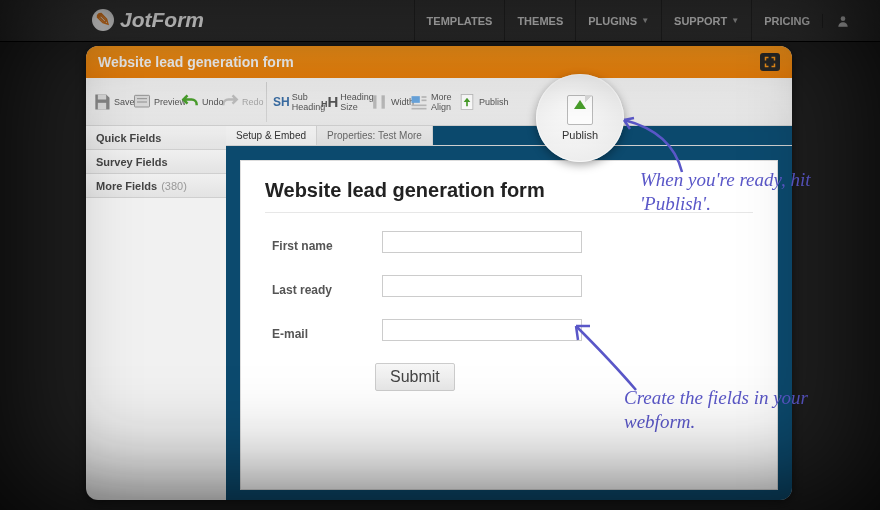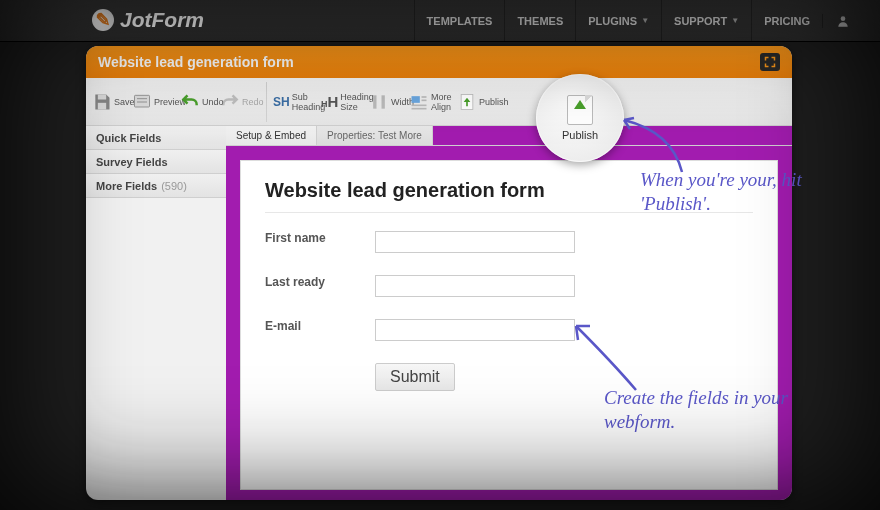--- a/index.html
+++ b/index.html
@@ -95,21 +95,21 @@
   .sidebar { width: 140px; text-align: center; }
   .side-item {
     height: 24px; font-size: 11px; font-weight: bold; color: #444;
     background: linear-gradient(#f0f0f0,#e3e3e3);
     border-bottom: 1px solid #cfcfcf;
     display:flex; align-items:center; padding: 0 10px;
     cursor:pointer;
   }
   .side-item .count { color:#999; font-weight: normal; margin-left:4px;}
 
-  .main { flex:1; position:relative; background:#a21caf; }
+  .main { flex:1; position:relative; background:#0c4a6e; }
   .tabs {
     height: 20px; display:flex; font-size:10px; color:#666;
     border-bottom: 1px solid #cfcfcf;
   }
   .tab {
     padding: 0 10px; display:flex; align-items:center;
     background: linear-gradient(#e8e8e8,#dcdcdc);
     border-right:1px solid #cfcfcf; cursor:pointer;
   }
   .tab.active { background: linear-gradient(#f2f2f2,#e8e8e8); color:#333;}
@@ -120,21 +120,21 @@
     border: 1px solid #ddd;
     min-height: 330px;
     padding: 18px 24px;
     position: relative;
   }
   .form-title {
     font-size: 20px; font-weight: bold; color:#222;
     padding-bottom: 10px; margin-bottom: 18px;
     border-bottom: 1px solid #e7e7e7;
   }
-  .frow { display:flex; align-items:flex-start; margin-bottom: 22px;}
+  .frow { display:flex; align-items:flex-end; margin-bottom: 22px; margin-left: 7px;}
   .flabel { width: 110px; font-size: 12px; font-weight:bold; color:#555;}
   .finput {
     width: 200px; height: 22px; border:1px solid #ccc; background:#fff;
   }
   .submit {
     margin-left: 110px; padding: 4px 14px; font-size:16px;
     background: linear-gradient(#f7f7f7,#e7e7e7);
     border:1px solid #ccc; border-radius:2px; color:#444; cursor:pointer;
   }
 
@@ -160,21 +160,21 @@
     border-bottom:9px solid #4aa02c; margin-top:4px;
   }
   .lens-label { font-size:11px; color:#333; margin-top:4px;}
 
   .hand {
     position:absolute; font-family: "Comic Sans MS", "Segoe Script", cursive;
     color:#5a57c8; font-size:19px; line-height:1.25; z-index:45;
     font-style: italic;
   }
   .hand1 { left: 640px; top: 168px; width: 200px;}
-  .hand2 { left: 604px; top: 386px; width: 210px;}
+  .hand2 { left: 624px; top: 386px; width: 210px;}
 
   .arrow-svg { position:absolute; z-index:44; }
 </style>
 </head>
 <body>
 
 <div class="topbar">
   <div class="logo">
     <span class="logo-icon">✎</span>
     <span>JotForm</span>
@@ -288,21 +288,21 @@
   <div class="body">
     <div class="sidebar" id="sidebar">
         <div class="side-item">
           <span>Quick Fields</span>
         </div>
         <div class="side-item">
           <span>Survey Fields</span>
         </div>
         <div class="side-item">
           <span>More Fields</span>
-          <span class="count">(590)</span>
+          <span class="count">(380)</span>
         </div>
       </div>
     <div class="main">
       <div class="tabs" id="tabs">
           <div class="tab active">Setup &amp; Embed</div>
           <div class="tab">Properties: Test More</div>
         </div>
       <div class="canvas">
         <div class="form-title">Website lead generation form</div>
         <div id="fields">
@@ -329,21 +329,21 @@
   <div class="page">
     <div class="arrow-up"></div>
   </div>
   <div class="lens-label">Publish</div>
 </div>
 
 <svg class="arrow-svg" style="left:612px;top:112px" width="80" height="70" viewBox="0 0 80 70">
   <path d="M70 60 Q 60 20 12 8" fill="none" stroke="#5a57c8" stroke-width="2.5"></path>
   <path d="M12 8 l10 -2 M12 8 l6 9" fill="none" stroke="#5a57c8" stroke-width="2.5"></path>
 </svg>
-<div class="hand hand1">When you're your, hit 'Publish'.</div>
+<div class="hand hand1">When you're ready, hit 'Publish'.</div>
 
 <svg class="arrow-svg" style="left:562px;top:312px" width="90" height="90" viewBox="0 0 90 90">
   <path d="M74 78 Q 50 50 14 14" fill="none" stroke="#5a57c8" stroke-width="2.5"></path>
   <path d="M14 14 l14 0 M14 14 l2 14" fill="none" stroke="#5a57c8" stroke-width="2.5"></path>
 </svg>
 <div class="hand hand2">Create the fields in your webform.</div>
 
 <div class="shadow-frame"></div>
 
 </body></html>

